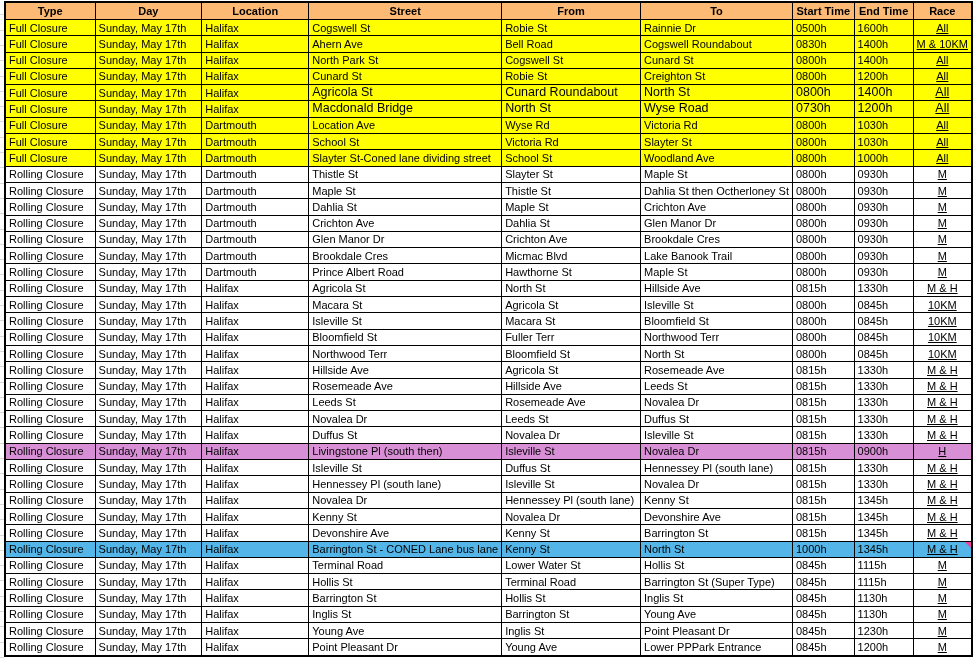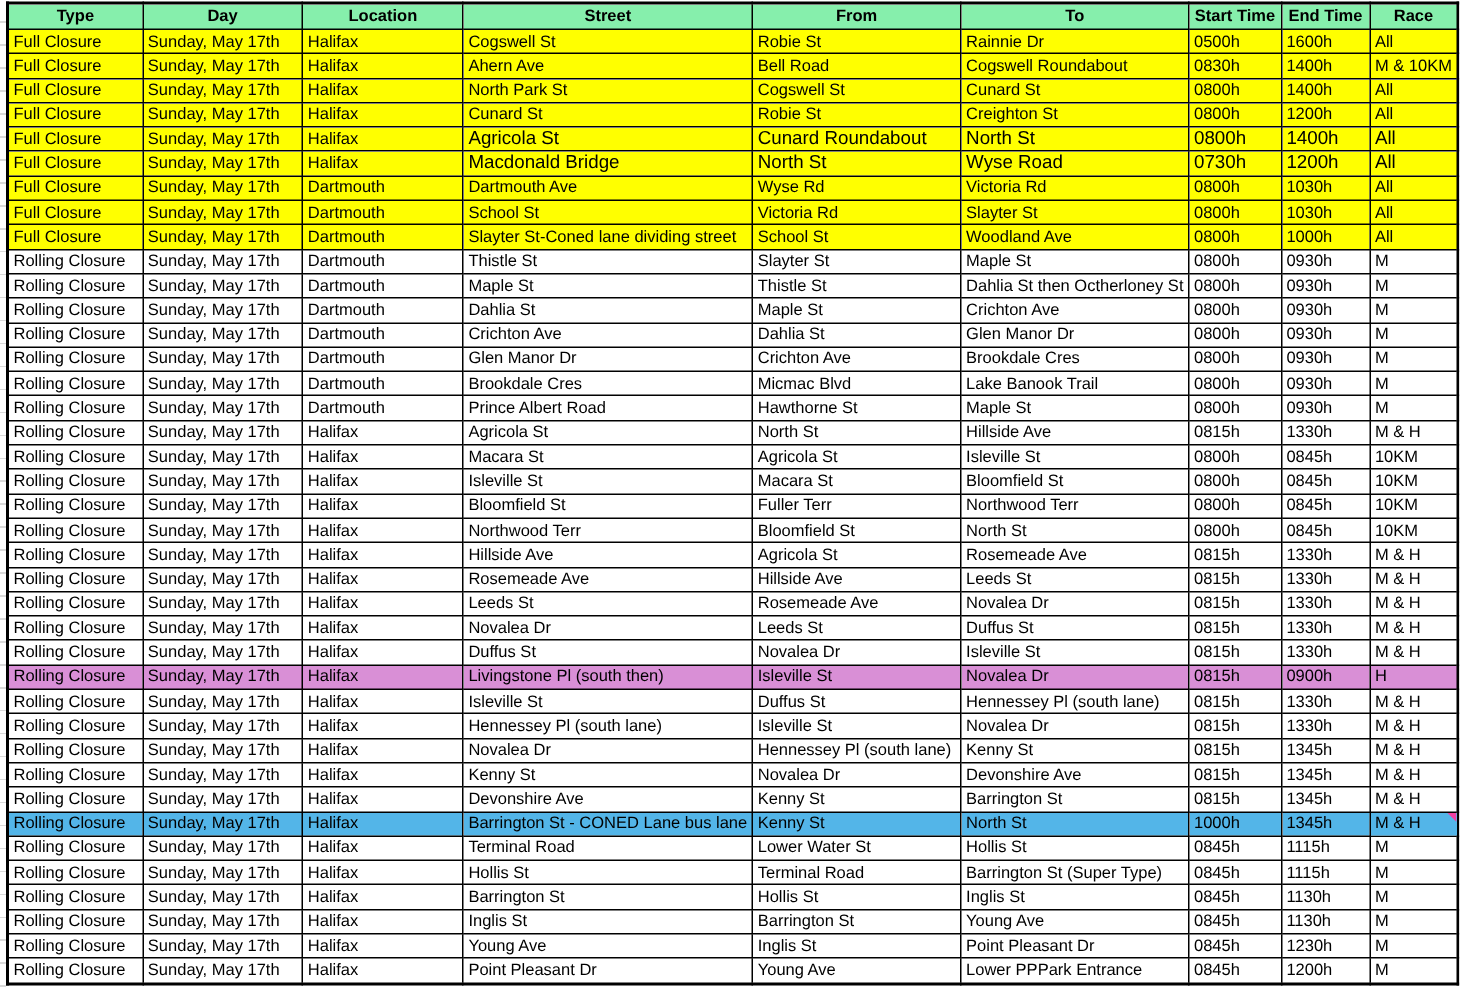--- a/index.html
+++ b/index.html
@@ -23,30 +23,30 @@
     font-size:11px;
     line-height:1.1;
     white-space:nowrap;overflow:hidden;
     vertical-align:middle;
     background:#fff;
   }
   tr.title-row th{
     height:22px;font-size:12.5px;font-weight:bold;text-align:center;background:#fff;
   }
   tr.header-row th{
-    height:16px;font-weight:bold;text-align:center;background:#86efac;
+    height:16px;font-weight:bold;text-align:center;background:#fdba74;
   }
   tr.data-row{height:15.3px;padding-left:20px;}
   tr.data-row td{height:15.3px;}
   
   tr.hl-yellow td{background:#FFFF00;}
   tr.hl-pink td{background:#D98FD6;}
   tr.hl-blue td{background:#53B5E8;}
   
-  .sheet td:nth-child(9){text-align:left;}
+  .sheet td:nth-child(9){text-align:center;text-decoration:underline;}
   
   tr.big td:nth-child(n+4){font-size:12.5px;}
   td.bold{font-weight:normal;}
   td.has-comment{position:relative;}
   .comment-flag{
     position:absolute;top:0;right:0;width:0;height:0;display:block;
     border-top:6px solid #F03FA0;border-left:6px solid transparent;
   }
 </style>
 </head>
@@ -144,21 +144,21 @@
           <td>North St</td>
           <td>Wyse Road</td>
           <td>0730h</td>
           <td>1200h</td>
           <td>All</td>
         </tr>
         <tr class="data-row hl-yellow">
           <td>Full Closure</td>
           <td>Sunday, May 17th</td>
           <td>Dartmouth</td>
-          <td>Dartmouth Ave</td>
+          <td>Location Ave</td>
           <td>Wyse Rd</td>
           <td>Victoria Rd</td>
           <td>0800h</td>
           <td>1030h</td>
           <td>All</td>
         </tr>
         <tr class="data-row hl-yellow">
           <td>Full Closure</td>
           <td>Sunday, May 17th</td>
           <td>Dartmouth</td>

